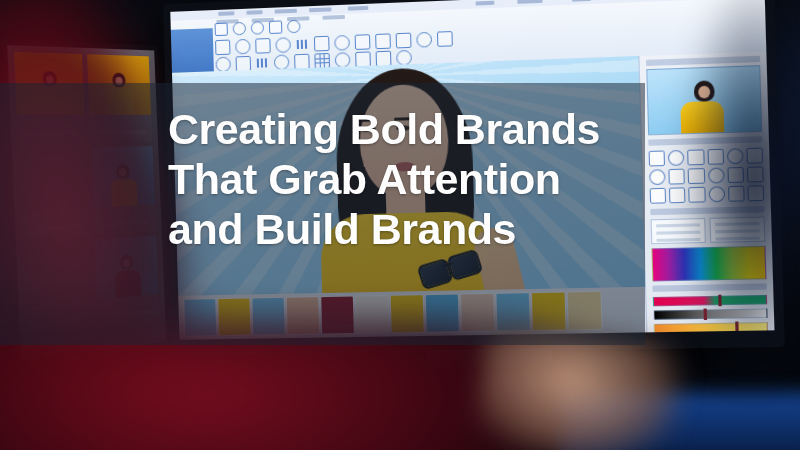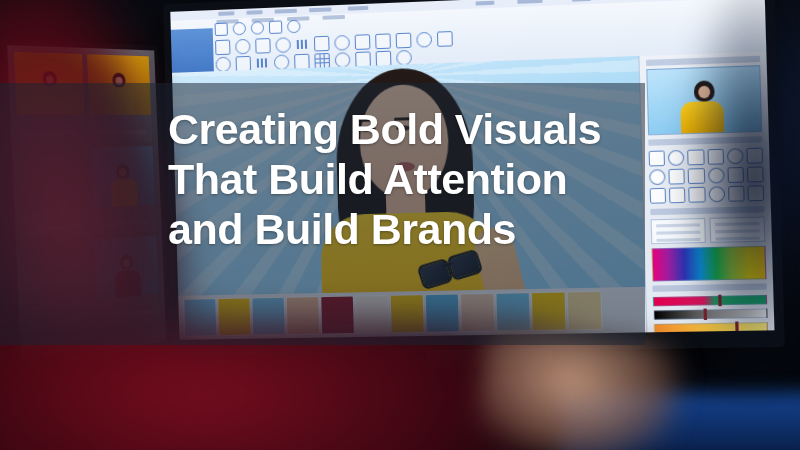--- a/index.html
+++ b/index.html
@@ -392,15 +392,15 @@
     </div>
     <div class="stand"></div>
   </div>
 
   <div class="fg-dark-r"></div>
   <div class="fg-left"></div>
   <div class="fg-bottom"></div>
   <div class="fg-hand"></div>
 
   <div class="scrim"></div>
-  <div class="headline">Creating Bold Visuals That Build Attention and Build Brands</div>
+  <div class="headline">Creating Bold Brands That Grab Attention and Build Brands</div>
 
 </div>
 
 </body></html>

